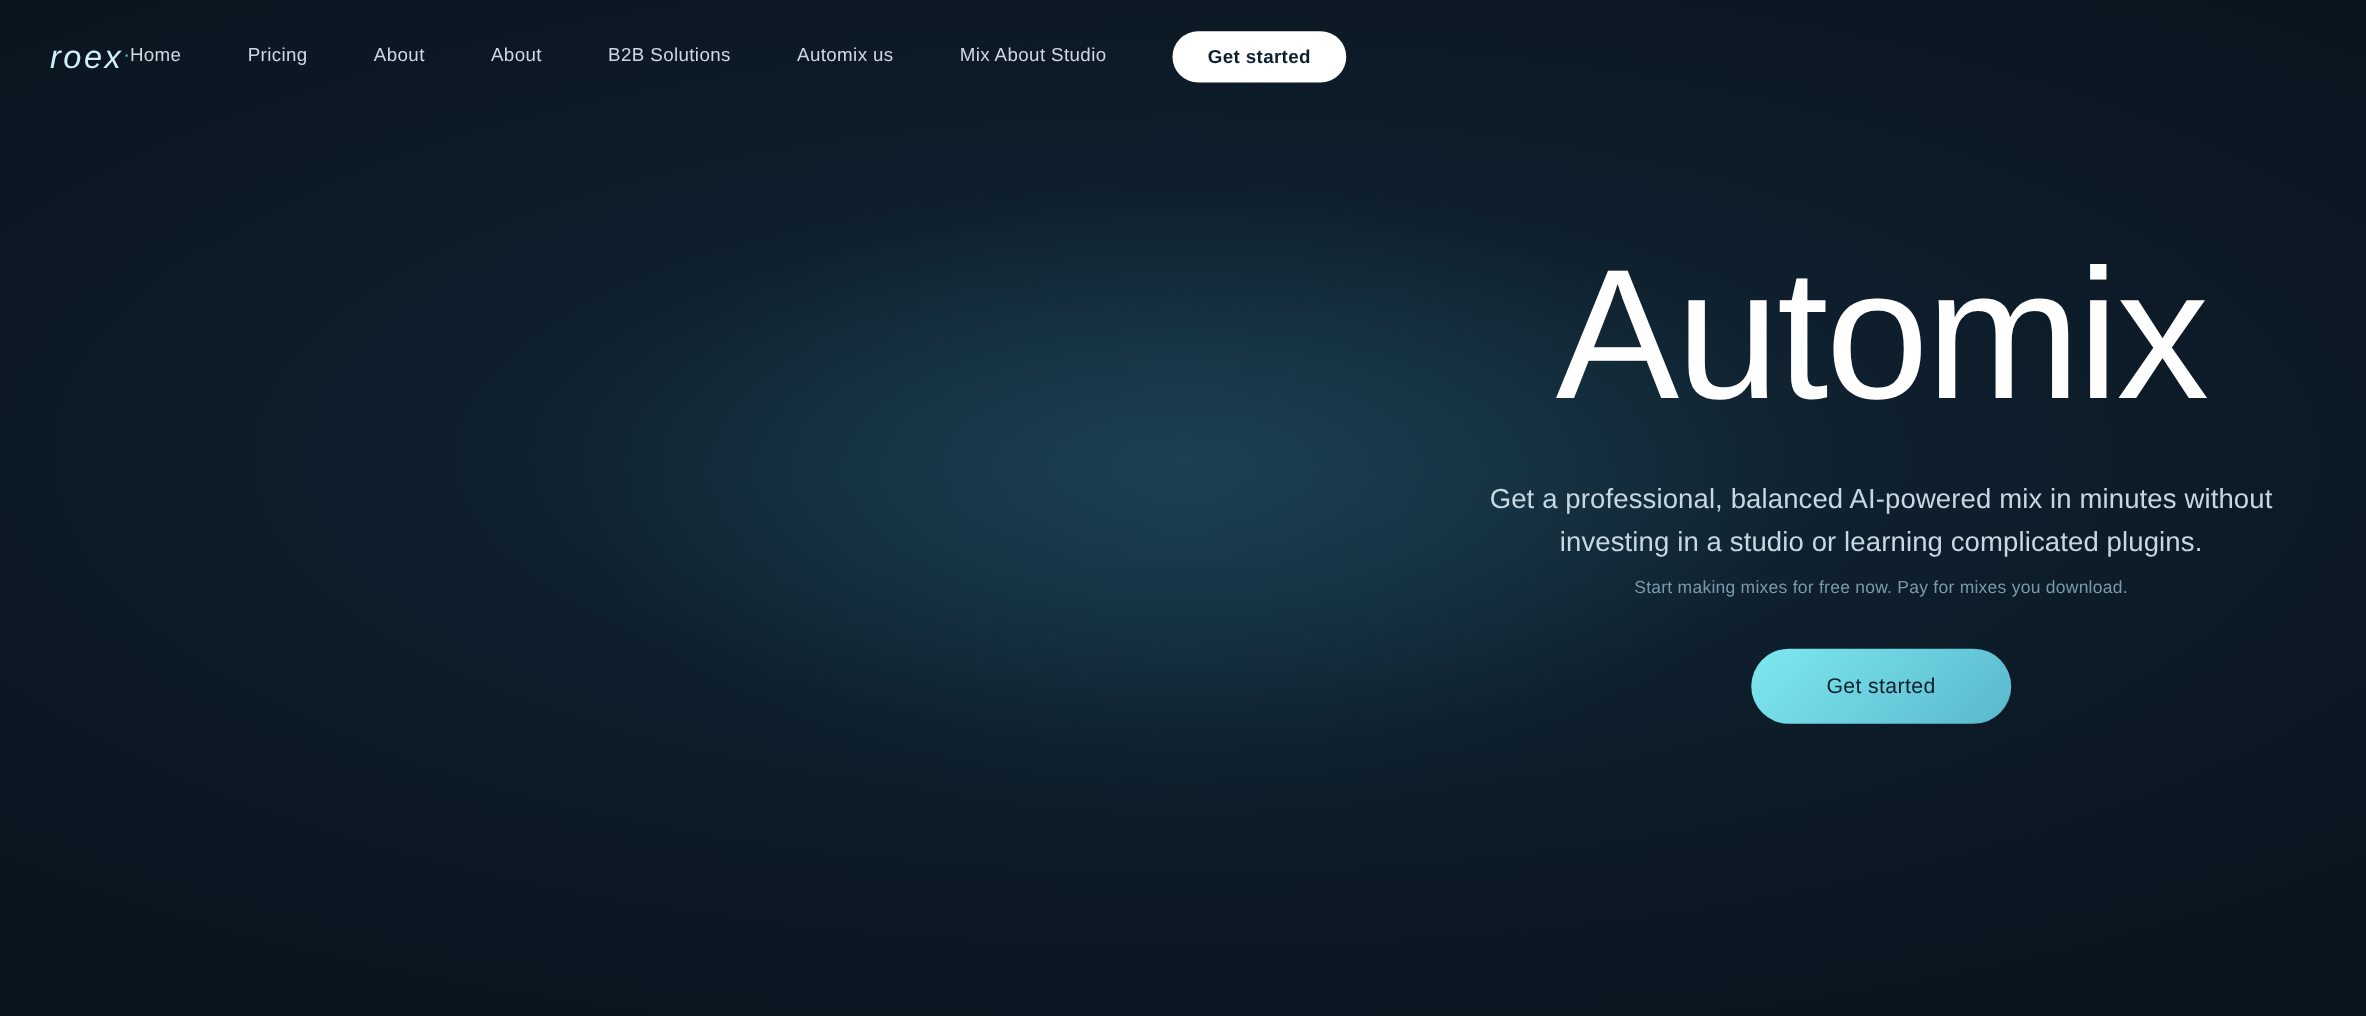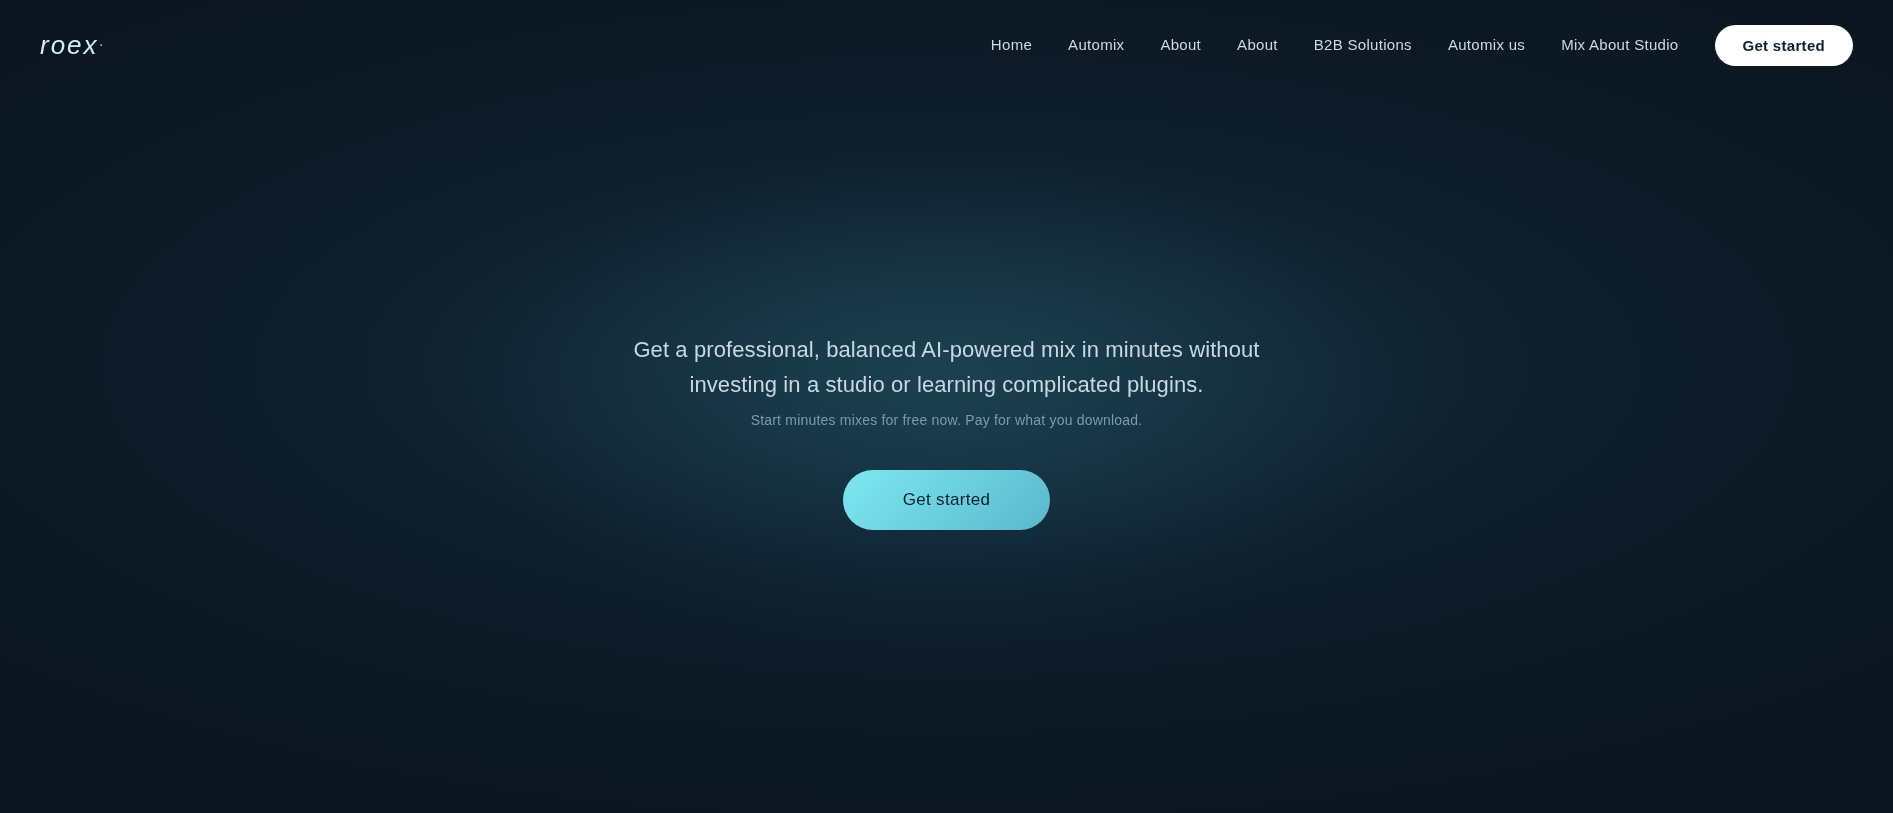--- a/index.html
+++ b/index.html
@@ -12,21 +12,21 @@
       background: #0d1f2d;
     }
 
     
     .page-bg {
       position: relative;
       width: 100%;
       height: 100%;
       background: radial-gradient(ellipse 70% 60% at 50% 45%, #1a3a4a 0%, #0e1e2c 45%, #0a151f 100%);
       display: flex;
-      flex-direction: column;
+      flex-direction: row;
       align-items: stretch;
     }
 
     
     .page-bg::before {
       content: '';
       position: absolute;
       top: 10%;
       left: 20%;
       right: 20%;
@@ -60,21 +60,21 @@
       font-style: italic;
     }
 
     .logo-dot {
       color: #5ecfe0;
     }
 
     .nav-links {
       display: flex;
       align-items: center;
-      gap: 36px;
+      gap: 53px;
       list-style: none;
     }
 
     .nav-links a {
       text-decoration: none;
       color: #cdd8e0;
       font-size: 15px;
       font-weight: 400;
       letter-spacing: 0.3px;
       transition: color 0.2s;
@@ -157,21 +157,21 @@
     <div class="logo">
       <span class="logo-text">roex</span>
         <span class="logo-dot">·</span>
     </div>
 
     <ul class="nav-links">
       <li>
         <a href="#">Home</a>
       </li>
       <li>
-        <a href="#">Automix</a>
+        <a href="#">Pricing</a>
       </li>
       <li>
         <a href="#">About</a>
       </li>
       <li>
         <a href="#">About</a>
       </li>
       <li>
         <a href="#">B2B Solutions</a>
       </li>
@@ -181,18 +181,19 @@
       <li>
         <a href="#">Mix About Studio</a>
       </li>
       <li>
         <button class="nav-cta">Get started</button>
       </li>
     </ul>
   </nav>
 
   <section class="hero">
+    <h1 class="hero-title">Automix</h1>
     <p class="hero-subtitle">Get a professional, balanced AI-powered mix in minutes without investing in a studio or learning complicated plugins.</p>
-    <p class="hero-sub-text">Start minutes mixes for free now. Pay for what you download.</p>
+    <p class="hero-sub-text">Start making mixes for free now. Pay for mixes you download.</p>
     <button class="hero-btn">Get started</button>
   </section>
 
 </div>
 
 </body></html>

